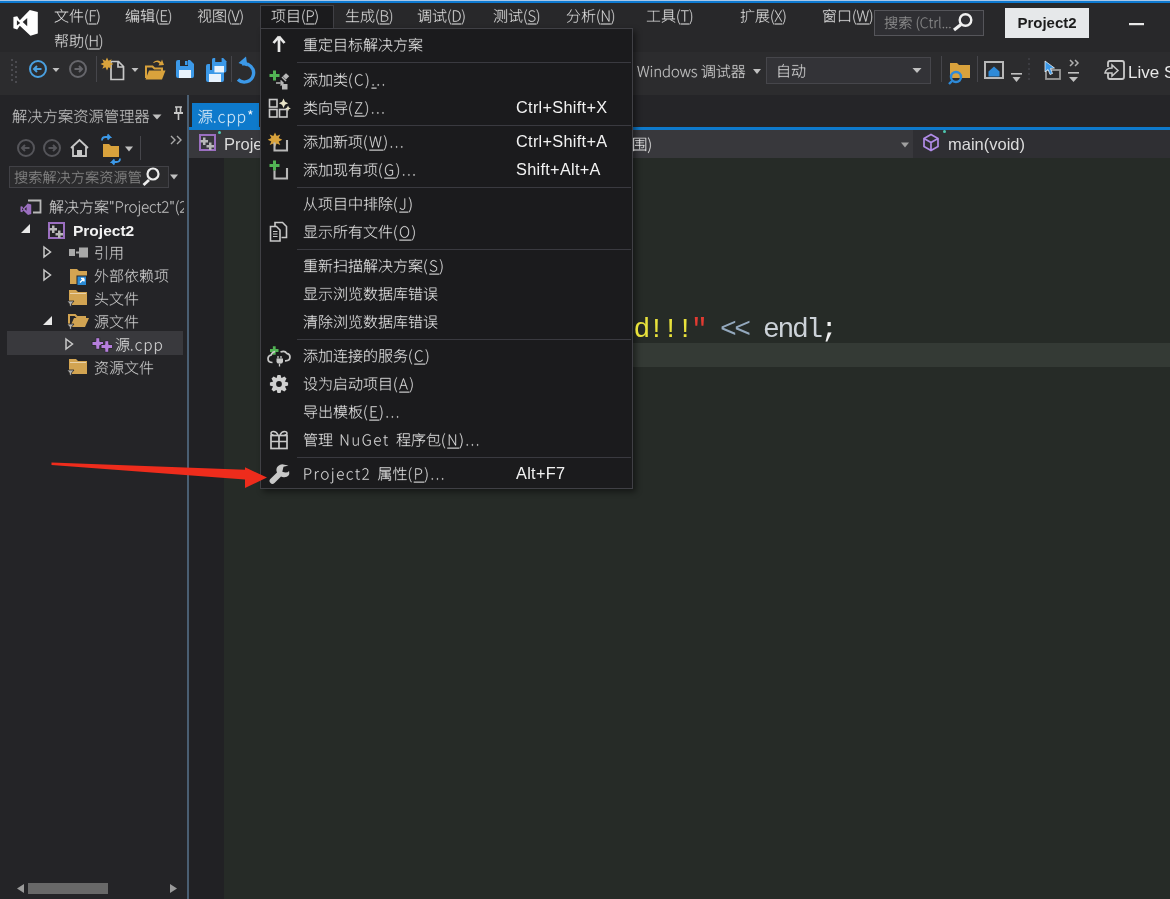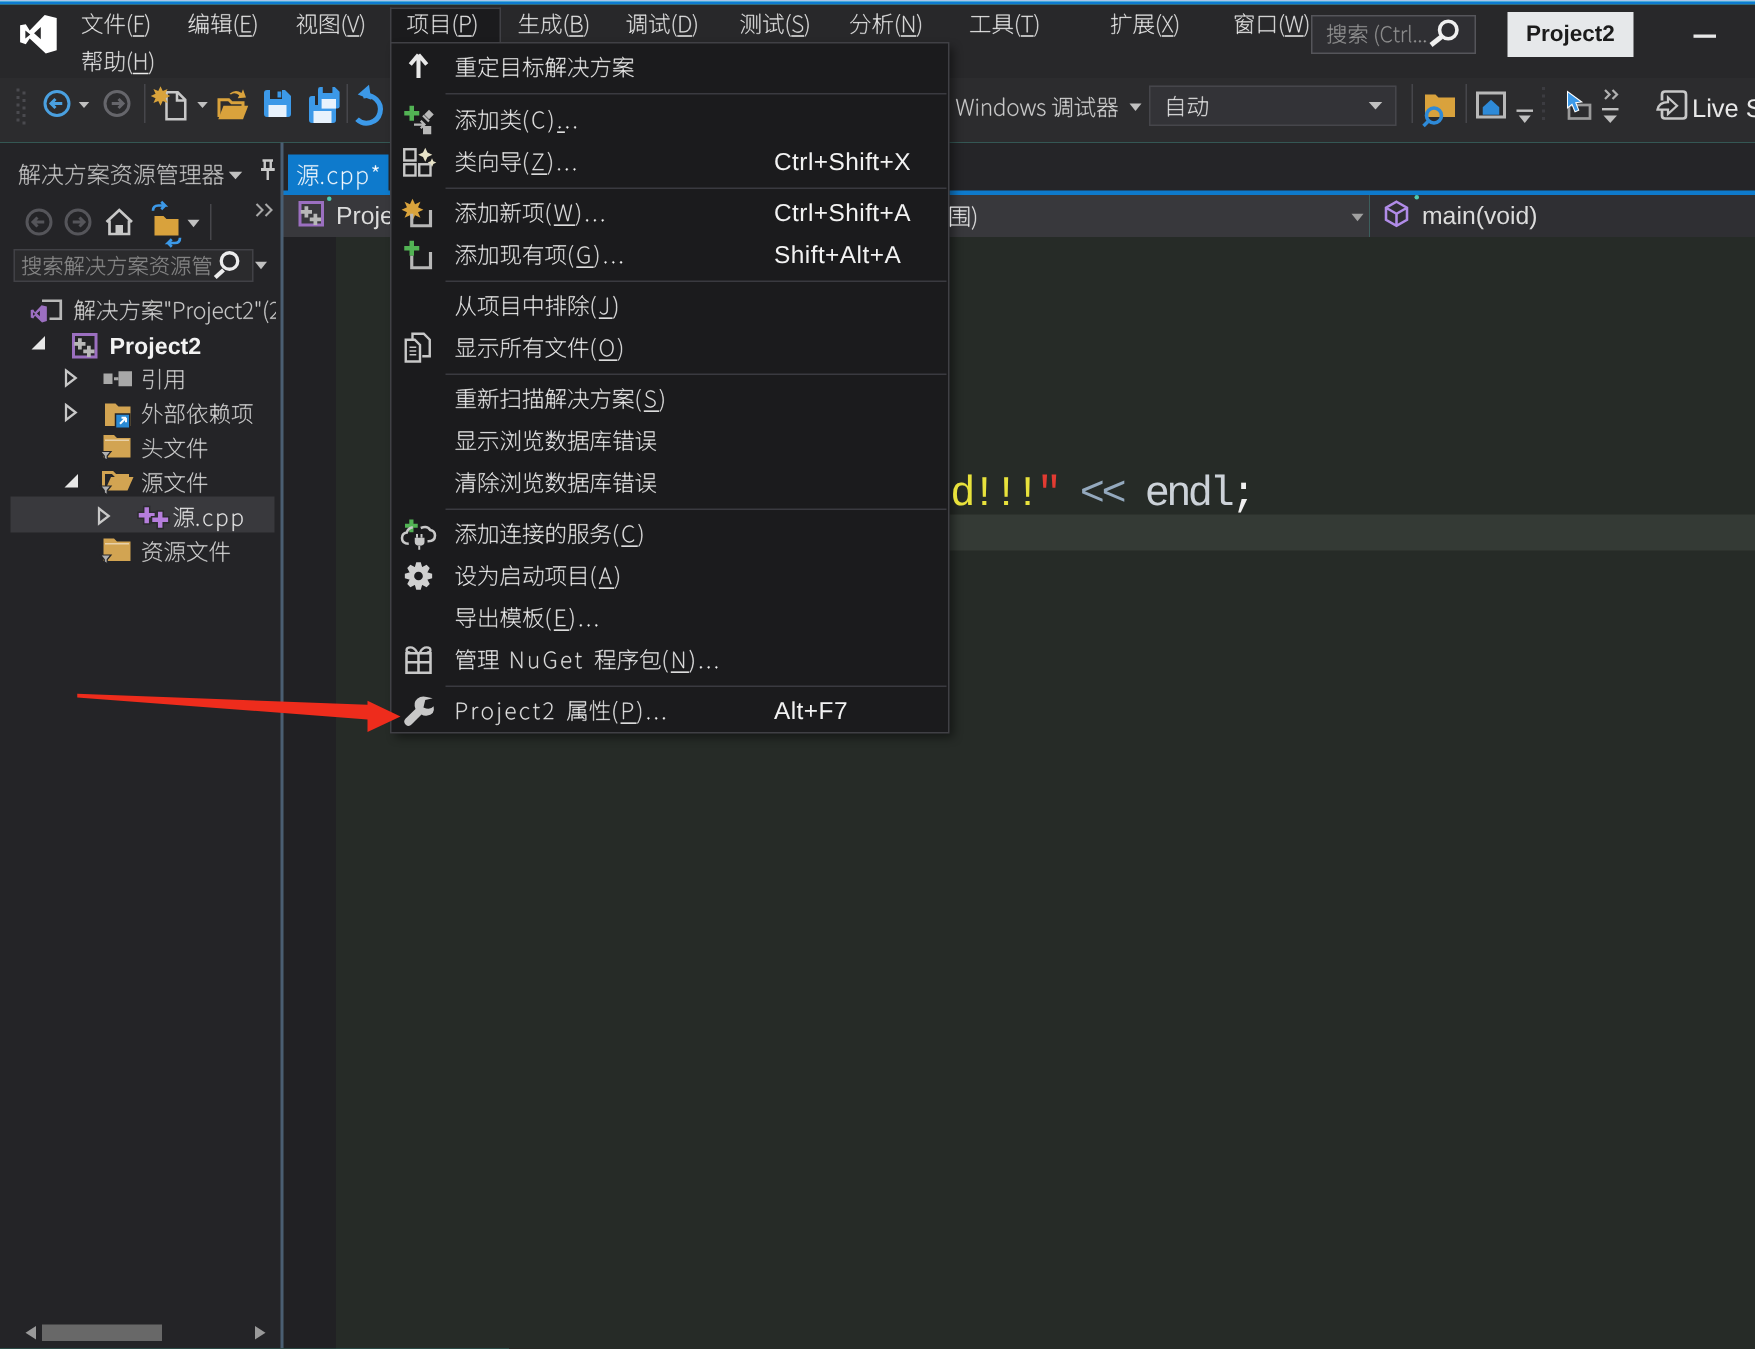--- a/index.html
+++ b/index.html
@@ -1,12 +1,12 @@
 <!DOCTYPE html>
-<html><head><meta charset="utf-8"><style>html,body{margin:0;padding:0;background:#1e1e1e}*{box-sizing:content-box}#root{position:relative;width:1170px;height:899px;overflow:hidden;background:#5eead4;font-family:"Liberation Sans",sans-serif}</style></head><body>
+<html><head><meta charset="utf-8"><style>html,body{margin:0;padding:0;background:#1e1e1e}*{box-sizing:content-box}#root{position:relative;width:1170px;height:899px;overflow:hidden;background:#e5e5e5;font-family:"Liberation Sans",sans-serif}</style></head><body>
 <div id="root">
 <div style="position:absolute;left:0;top:0;width:1170px;height:1px;background:#a8c7e8"></div>
 <div style="position:absolute;left:0;top:1px;width:1170px;height:2px;background:#0e7ad1"></div>
 <div style="position:absolute;left:0;top:3px;width:1170px;height:49px;background:#28282a"></div>
 <div style="position:absolute;left:0;top:52px;width:1170px;height:43px;background:#2c2c2e"></div>
 <div style="position:absolute;left:874px;top:10px;width:110px;height:26px;background:#2f2f33;border:1px solid #55555a;box-sizing:border-box"></div>
 <div style="position:absolute;left:1005px;top:8px;width:84px;height:30px;background:#e6e8ea"></div>
 <div style="position:absolute;left:1005px;top:8px;width:84px;height:30px;font:bold 15px 'Liberation Sans';color:#1c1c1c;text-align:center;line-height:30px">Project2</div>
 <div style="position:absolute;left:0;top:95px;width:188px;height:804px;background:#242427"></div>
 <div style="position:absolute;left:188px;top:95px;width:982px;height:35px;background:#252528"></div>

